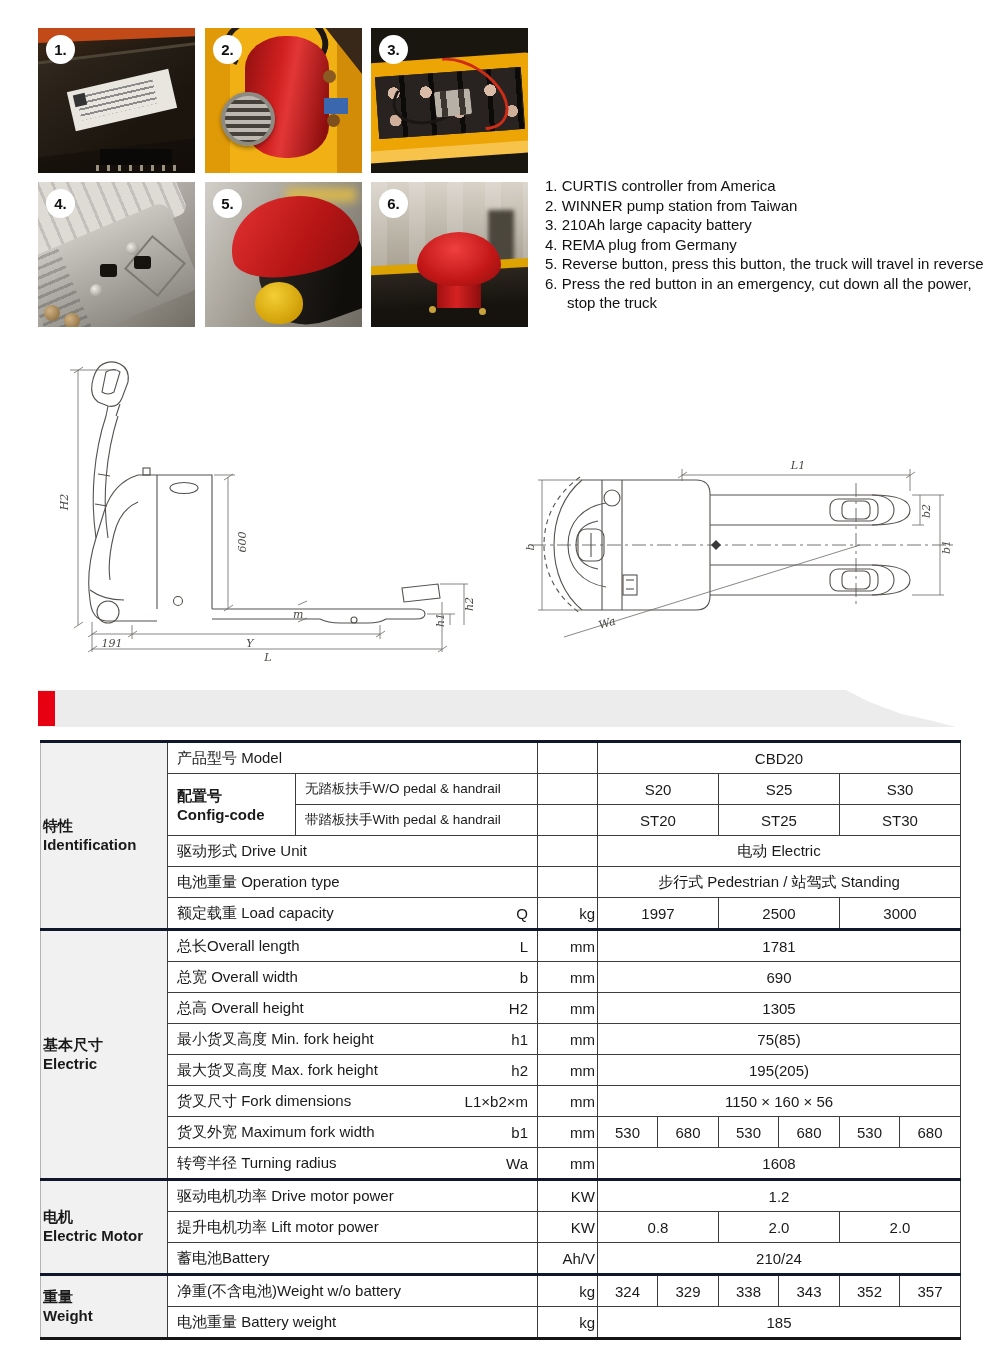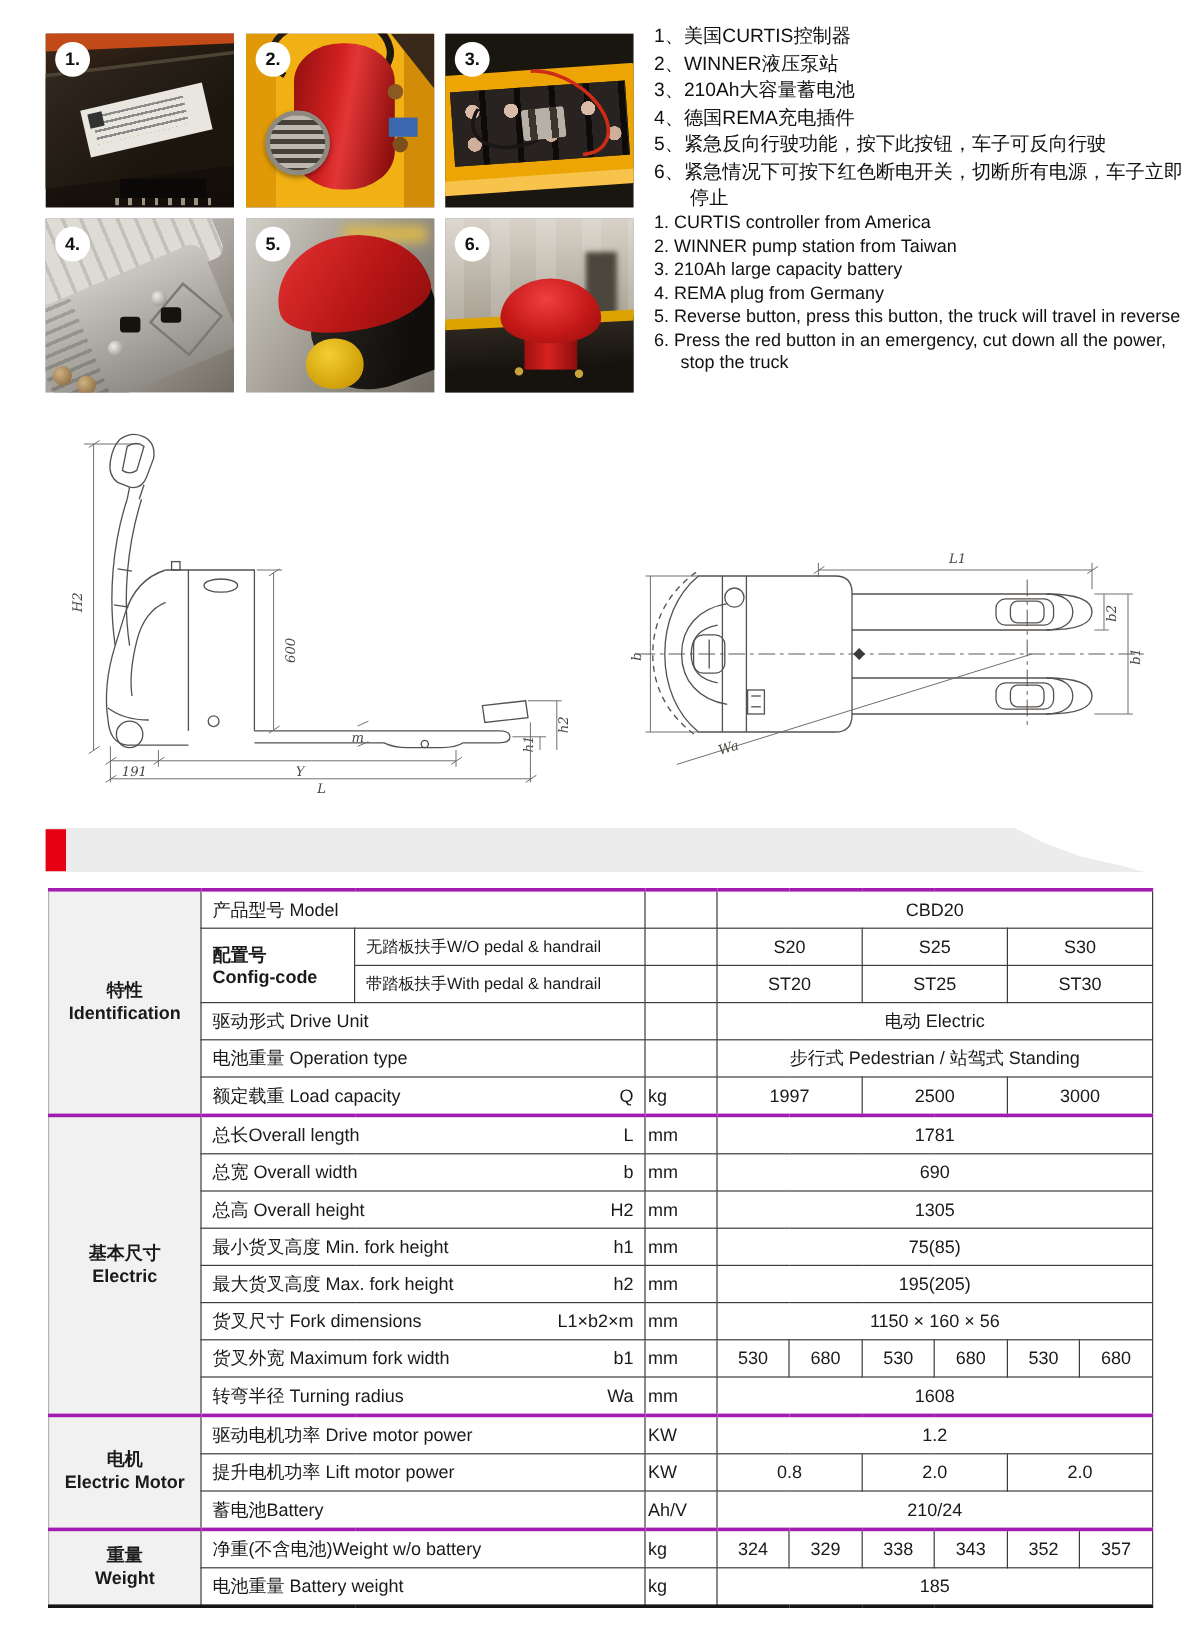--- a/index.html
+++ b/index.html
@@ -123,25 +123,25 @@
           clip-path:polygon(0 0,88% 0,90.5% 32%,94% 64%,97.5% 84%,100% 100%,0 100%);}
   .redbar{position:absolute;left:38px;top:691px;width:17px;height:35px;background:#e60012;}
   .sec-title{position:absolute;left:64px;top:692px;display:flex;align-items:baseline;}
   .sec-cn{font-size:25px;font-weight:bold;letter-spacing:5px;color:#0d0d0d;}
   .sec-en{font-size:15px;margin-left:6px;color:#161616;letter-spacing:.5px;}
 
   
   table.spec{position:absolute;left:40px;top:740px;width:920px;border-collapse:collapse;table-layout:fixed;
              font-size:15px;border-top:3px solid #151515;border-bottom:3px solid #151515;}
   .spec td{border:1px solid #3c3c3c;height:30px;padding:0 9px;background:#fff;overflow:hidden;white-space:nowrap;}
-  .spec td.group{background:#f1f1f1;text-align:center;border-left:1px solid #b3b3b3;padding:0 2px;line-height:1.25;}
-  .spec td.unit{text-align:left;padding:0 2px;}
+  .spec td.group{background:#f1f1f1;text-align:left;border-left:1px solid #b3b3b3;padding:0 2px;line-height:1.25;}
+  .spec td.unit{text-align:right;padding:0 2px;}
   .spec td.val{text-align:center;padding:0 2px;}
   .spec td.sub{font-size:13.5px;}
-  .spec tr.gb > td{border-top:3px solid #a21caf;}
+  .spec tr.gb > td{border-top:3px solid #0f172a;}
   .param{display:flex;justify-content:space-between;align-items:center;}
   .blk{display:block;font-weight:bold;}
 </style>
 </head>
 <body>
 
 <div class="page">
 
   <div class="photo" style="left:38px;top:28px;">
     <div class="abs p1-bg"></div>
@@ -208,28 +208,20 @@
     <div class="abs p6-pillar"></div>
     <div class="abs p6-deck"></div>
     <div class="abs p6-stripe"></div>
     <div class="abs p6-stem"></div>
     <div class="abs p6-cap"></div>
     <div class="abs p6-scr1"></div>
     <div class="abs p6-scr2"></div>
     <div class="badge">6.</div>
   </div>
 
-  <div class="feat-cn">
-    <div class="li">1、美国CURTIS控制器</div>
-    <div class="li">2、WINNER液压泵站</div>
-    <div class="li">3、210Ah大容量蓄电池</div>
-    <div class="li">4、德国REMA充电插件</div>
-    <div class="li">5、紧急反向行驶功能，按下此按钮，车子可反向行驶</div>
-    <div class="li">6、紧急情况下可按下红色断电开关，切断所有电源，车子立即停止</div>
-  </div>
   <div class="feat-en">
     <div class="li">1. CURTIS controller from America</div>
     <div class="li">2. WINNER pump station from Taiwan</div>
     <div class="li">3. 210Ah large capacity battery</div>
     <div class="li">4. REMA plug from Germany</div>
     <div class="li">5. Reverse button, press this button, the truck will travel in reverse</div>
     <div class="li">6. Press the red button in an emergency, cut down all the power, stop the truck</div>
   </div>
 
   <svg class="draw" style="left:50px;top:352px;" width="460" height="312" viewBox="0 0 460 312">

